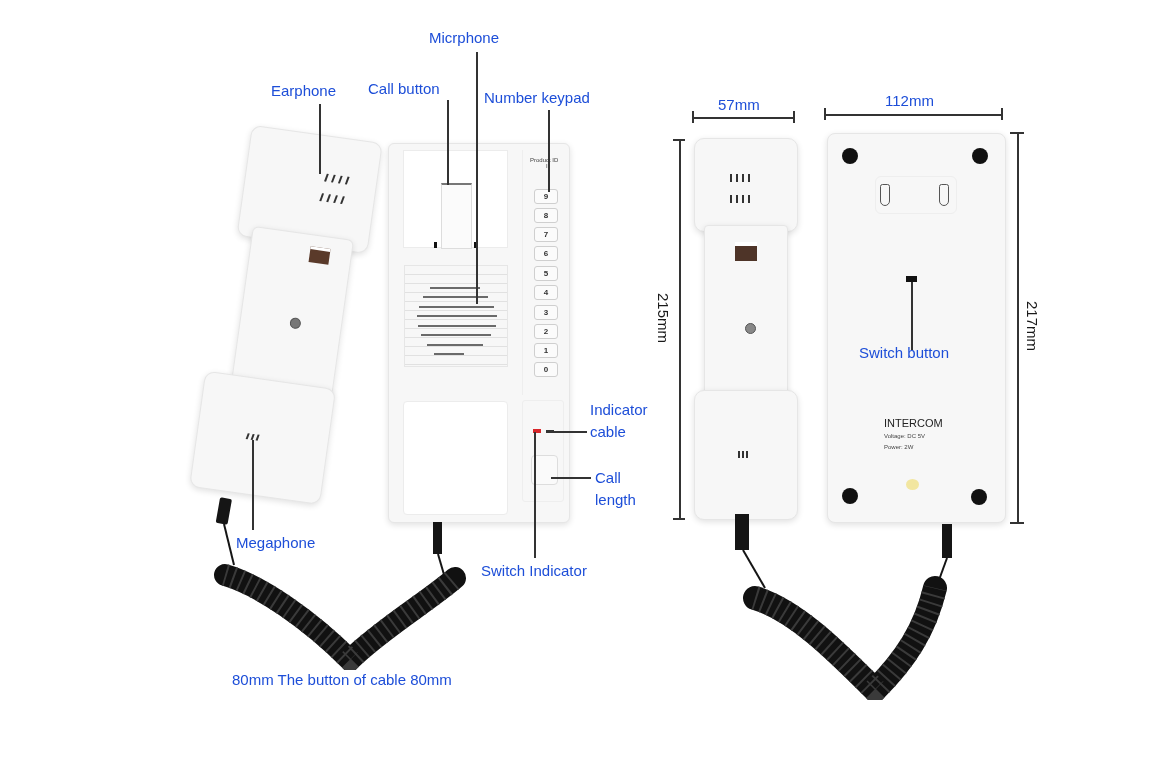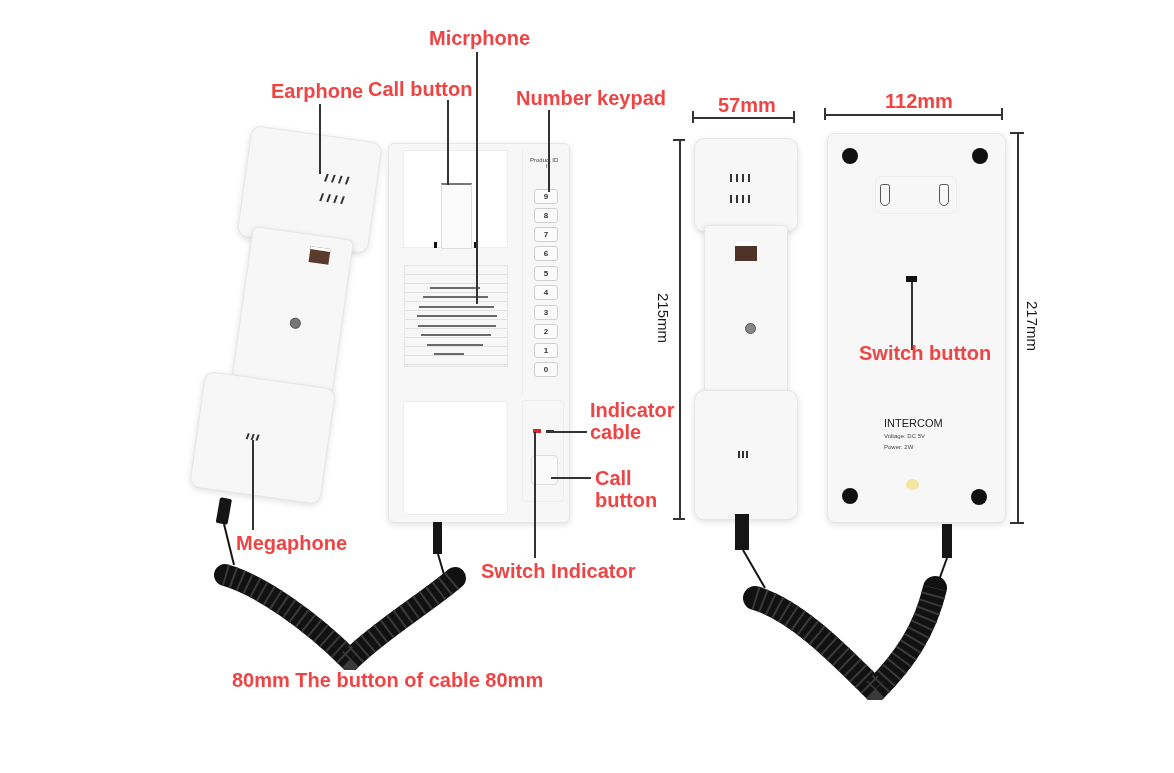--- a/index.html
+++ b/index.html
@@ -1,17 +1,17 @@
 <!DOCTYPE html>
 <html><head>
 <meta charset="utf-8">
 <style>
   html, body { margin:0; padding:0; background:#ffffff; }
   body { width:1174px; height:773px; position:relative; overflow:hidden; font-family:"Liberation Sans", sans-serif; color:#111; }
-  .lbl { position:absolute; font-size:20px; line-height:22px; color:#ef4444; white-space:nowrap;font-weight:bold; }
+  .lbl { position:absolute; font-size:15px; line-height:22px; color:#1d4ed8; white-space:nowrap; }
   .vline { position:absolute; width:1.5px; background:#333; }
   .hline { position:absolute; height:1.5px; background:#333; }
   .body-shape { position:absolute; background:#f7f7f7; border:1px solid #e6e6e6; box-shadow: 0 2px 6px rgba(0,0,0,0.12); }
   .key { position:absolute; width:22px; height:13px; background:#fbfbfb; border:1px solid #cfcfcf; border-radius:3px; font-size:8px; font-weight:bold; text-align:center; line-height:13px; color:#333; }
   .grille { position:absolute; height:1.5px; background:#6a6a6a; }
   .slot { position:absolute; width:1.6px; height:8px; background:#333; transform:skewX(-12deg); }
   .hole { position:absolute; width:16px; height:16px; border-radius:50%; background:#111; }
   .rot { position:absolute; transform:rotate(90deg); transform-origin:left top; font-size:15px; color:#1a1a1a; white-space:nowrap; }
   .tick { position:absolute; background:#333; }
   .small-txt { position:absolute; font-size:6px; color:#444; white-space:nowrap; }
@@ -96,29 +96,29 @@
 
   <div class="lbl" style="left:429px;top:27px;">Micrphone</div>
   <div class="vline" style="left:476px;top:52px;height:252px;"></div>
 
   <div class="lbl" style="left:271px;top:80px;">Earphone</div>
   <div class="vline" style="left:319px;top:104px;height:70px;"></div>
 
   <div class="lbl" style="left:368px;top:78px;">Call button</div>
   <div class="vline" style="left:447px;top:100px;height:85px;"></div>
 
-  <div class="lbl" style="left:516px;top:87px;">Number keypad</div>
+  <div class="lbl" style="left:484px;top:87px;">Number keypad</div>
   <div class="vline" style="left:548px;top:110px;height:82px;"></div>
 
   <div class="lbl" style="left:590px;top:399px;">Indicator</div>
   <div class="lbl" style="left:590px;top:421px;">cable</div>
   <div class="hline" style="left:553px;top:431px;width:34px;"></div>
 
   <div class="lbl" style="left:595px;top:467px;">Call</div>
-  <div class="lbl" style="left:595px;top:489px;">button</div>
+  <div class="lbl" style="left:595px;top:489px;">length</div>
   <div class="hline" style="left:551px;top:477px;width:40px;"></div>
 
   <div class="lbl" style="left:481px;top:560px;">Switch Indicator</div>
   <div class="vline" style="left:534px;top:432px;height:126px;"></div>
 
   <div class="lbl" style="left:236px;top:532px;">Megaphone</div>
   <div class="vline" style="left:252px;top:440px;height:90px;"></div>
 
   <div class="lbl" style="left:232px;top:669px;">80mm The button of cable 80mm</div>
 </div>

